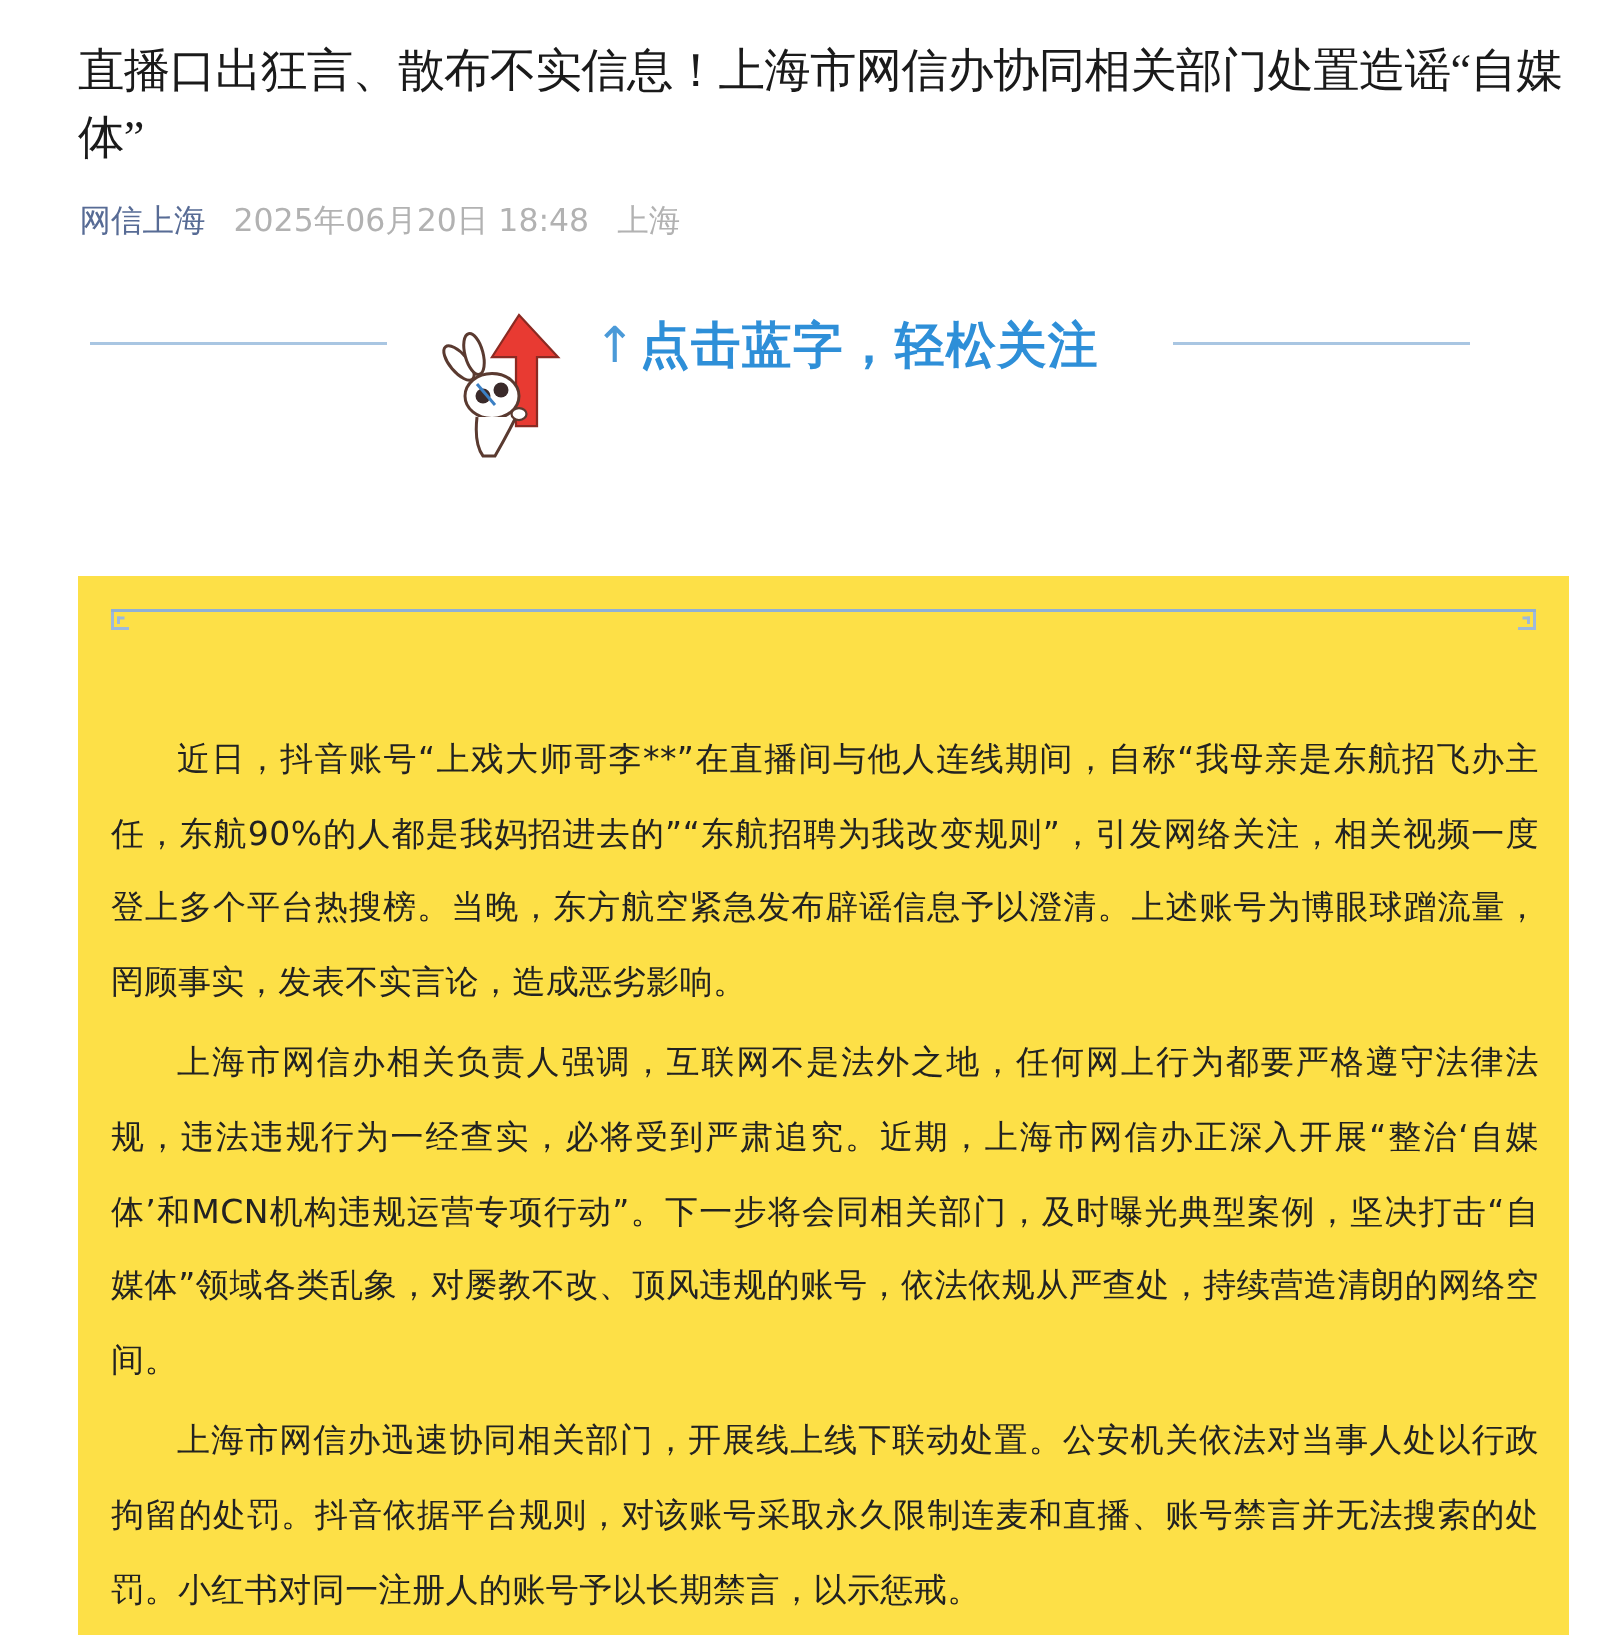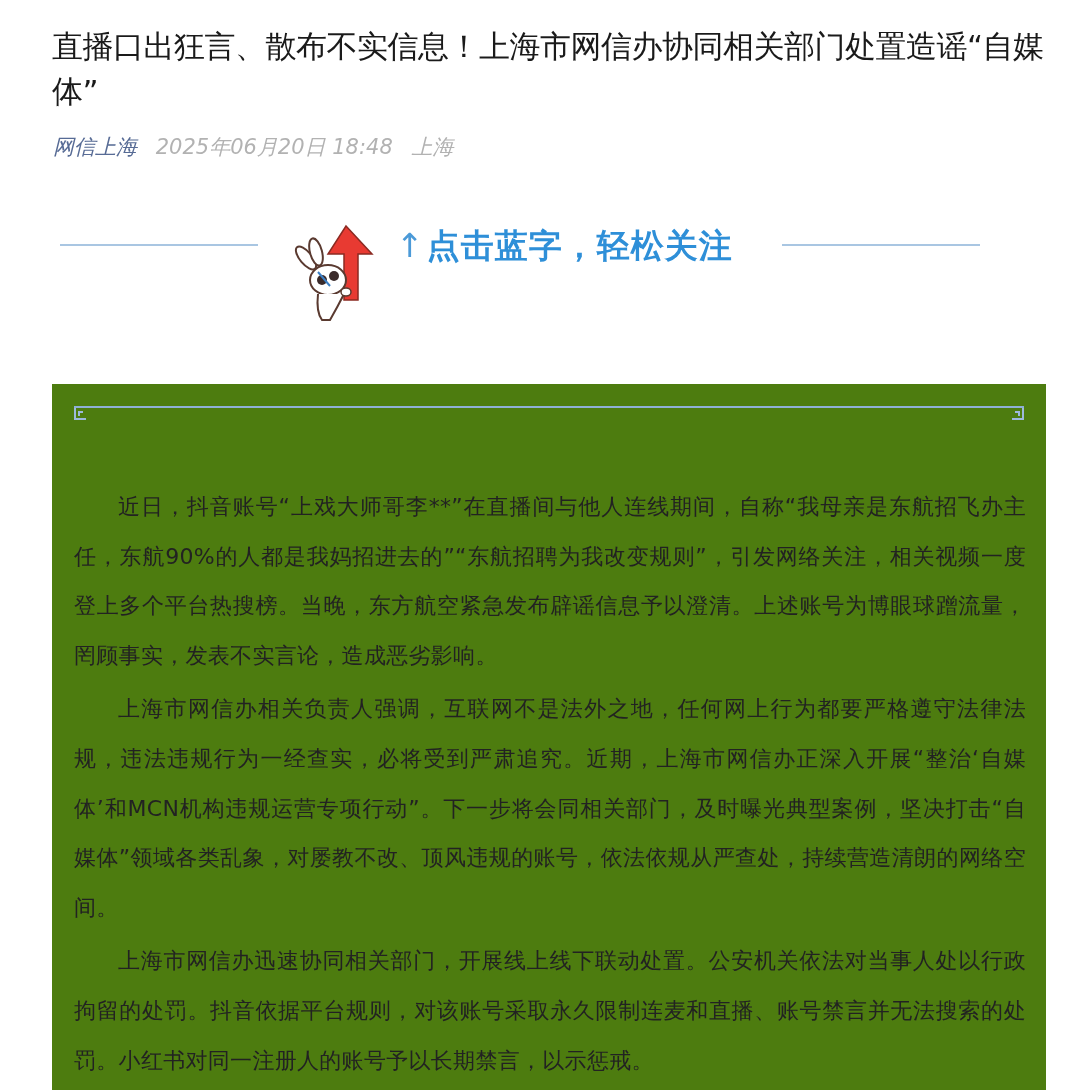--- a/index.html
+++ b/index.html
@@ -4,44 +4,44 @@
 <style>
   html, body { margin: 0; padding: 0; background: #ffffff; }
   body {
     width: 1080px; height: 1090px; overflow: hidden; position: relative;
     font-family: "DejaVu Sans", "Liberation Sans", sans-serif;
   }
   .title {
     position: absolute; left: 52px; top: 24px; width: 1010px;
     font-size: 31px; line-height: 45px; color: #1a1a1a; margin: 0; font-weight: normal;
     letter-spacing: -0.5px;
+    font-family: Liberation Serif, serif;
   }
   .meta {
     position: absolute; left: 53px; top: 131px; font-size: 21px; line-height: 32px;
     white-space: nowrap;
-    font-style: italic;
   }
   .meta .author { color: #576b95; margin-right: 12px; }
   .meta .date { color: #b2b2b2; margin-right: 12px; }
   .meta .loc { color: #b2b2b2; }
 
-  .follow-banner { position: absolute; left: 60px; top: 216px; width: 920px; height: 112px; text-align: center; }
+  .follow-banner { position: absolute; left: 60px; top: 200px; width: 920px; height: 112px; text-align: center; }
   .follow-banner .line { position: absolute; top: 28px; height: 2px; background: #a9c6e2; }
   .follow-banner .line.left { left: 0; width: 198px; }
   .follow-banner .line.right { left: 722px; width: 198px; }
   .mascot { position: absolute; left: 228px; top: 4px; width: 90px; height: 108px; }
   .follow-text {
     position: absolute; left: 336px; top: 8px; font-size: 33px; line-height: 44px;
     color: #2e8fd8; font-weight: bold; white-space: nowrap; letter-spacing: 1px;
   }
   .follow-text .arrow { font-weight: normal; color: #4b9ad8; margin-right: 2px; }
 
   .quote-box {
     position: absolute; left: 52px; top: 384px; width: 994px; height: 706px;
-    background: #4d7c0f;
+    background: #fde047;
   }
   .frame-top {
     position: absolute; left: 22px; top: 22px; width: 950px; height: 2px; background: #8fb0d6;
   }
   .corner {
     position: absolute; top: 24px; width: 12px; height: 12px;
     border: 2px solid #9db9dc; border-top: none; box-sizing: border-box;
   }
   .corner.l { left: 22px; border-right: none; }
   .corner.r { left: 960px; border-left: none; }

